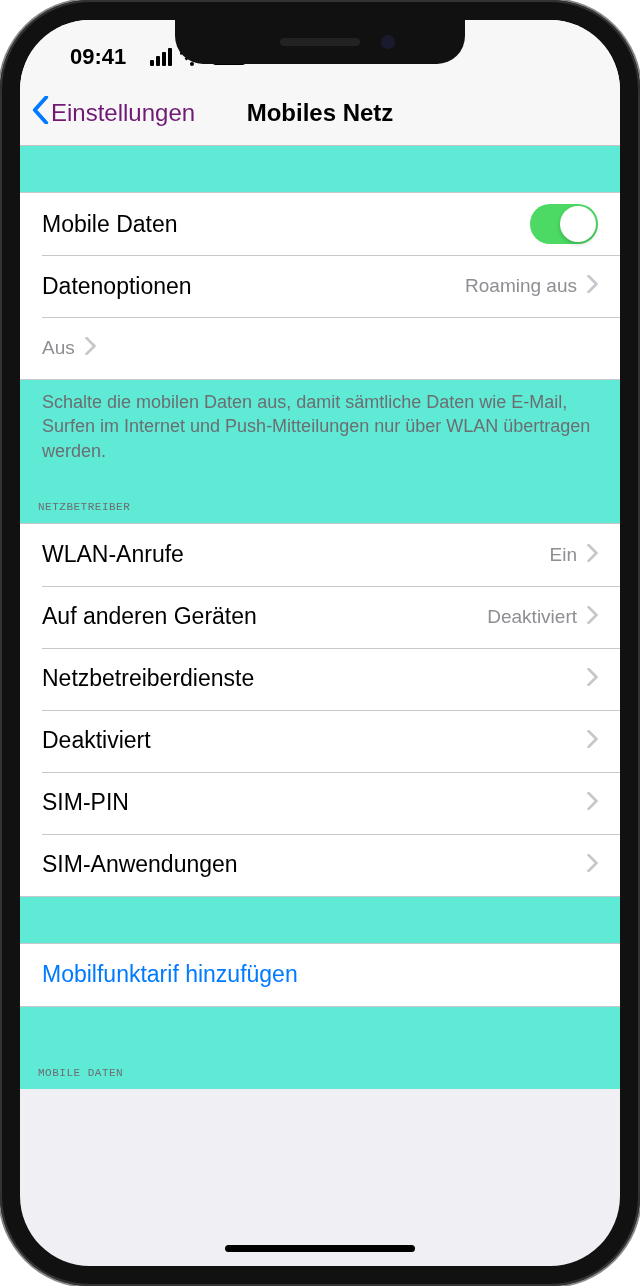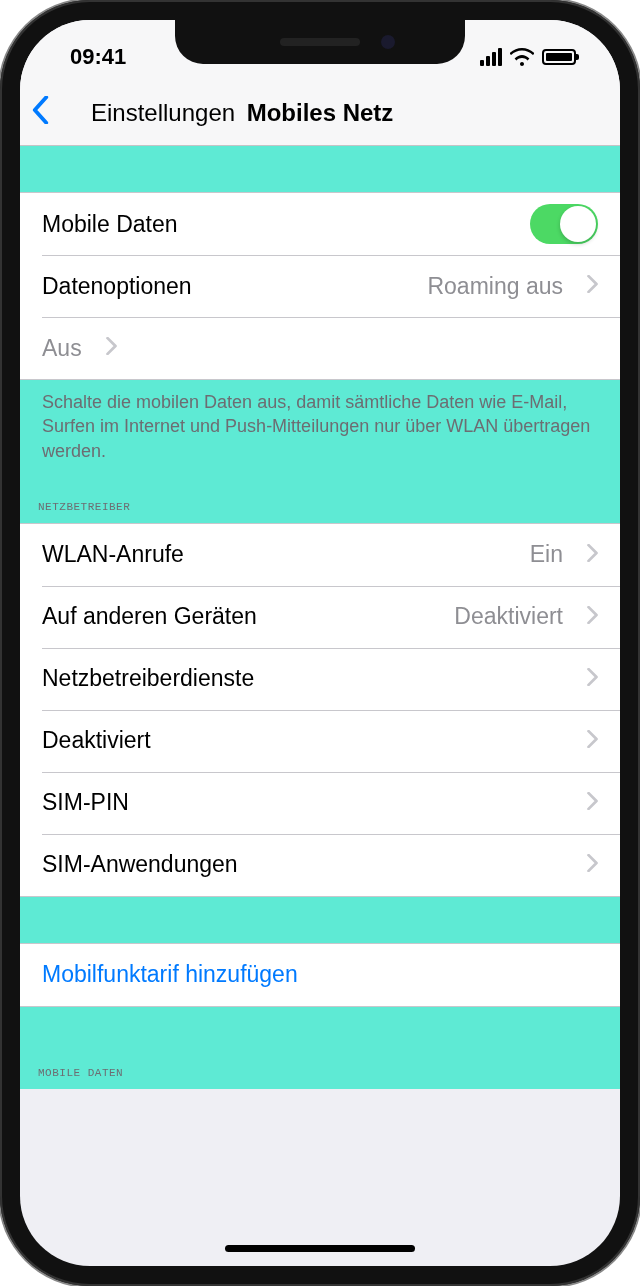--- a/index.html
+++ b/index.html
@@ -80,21 +80,20 @@
       background: #1a1a2e;
       border-radius: 50%;
       position: absolute;
       right: 70px;
       top: 15px;
     }
     .status-bar {
       position: relative;
       height: 60px;
       display: flex;
-      justify-content: space-between;
       align-items: center;
       padding: 14px 40px 0;
       background: #f7f7f8;
       z-index: 50;
       gap: 24px;
     }
     .status-time {
       font-size: 22px;
       font-weight: 600;
       margin-left: 10px;
@@ -149,26 +148,25 @@
       height: 66px;
       display: flex;
       align-items: center;
       padding: 0 12px;
       border-bottom: 1px solid #c4c4c6;
       position: relative;
     }
     .nav-back {
       display: flex;
       align-items: center;
-      color: #000000;
+      color: #701a75;
       font-size: 24px;
       cursor: pointer;
       position: absolute;
       left: 12px;
-      gap: 40px;
     }
     .chevron-back {
       margin-right: 2px;
     }
     .nav-title {
       font-size: 24px;
       font-weight: 600;
       color: #000;
       width: 100%;
       text-align: center;
@@ -201,23 +199,23 @@
       right: 0;
       height: 1px;
       background: #c8c7cc;
     }
     .row-label {
       flex: 1;
       font-size: 23px;
       color: #000;
     }
     .row-value {
-      font-size: 23px;
+      font-size: 19px;
       color: #8e8e93;
-      margin-right: 24px;
+      margin-right: 10px;
     }
     .row-action {
       font-size: 23px;
       color: #007aff;
     }
     .chevron {
       color: #c7c7cc;
     }
     .toggle {
       width: 68px;

